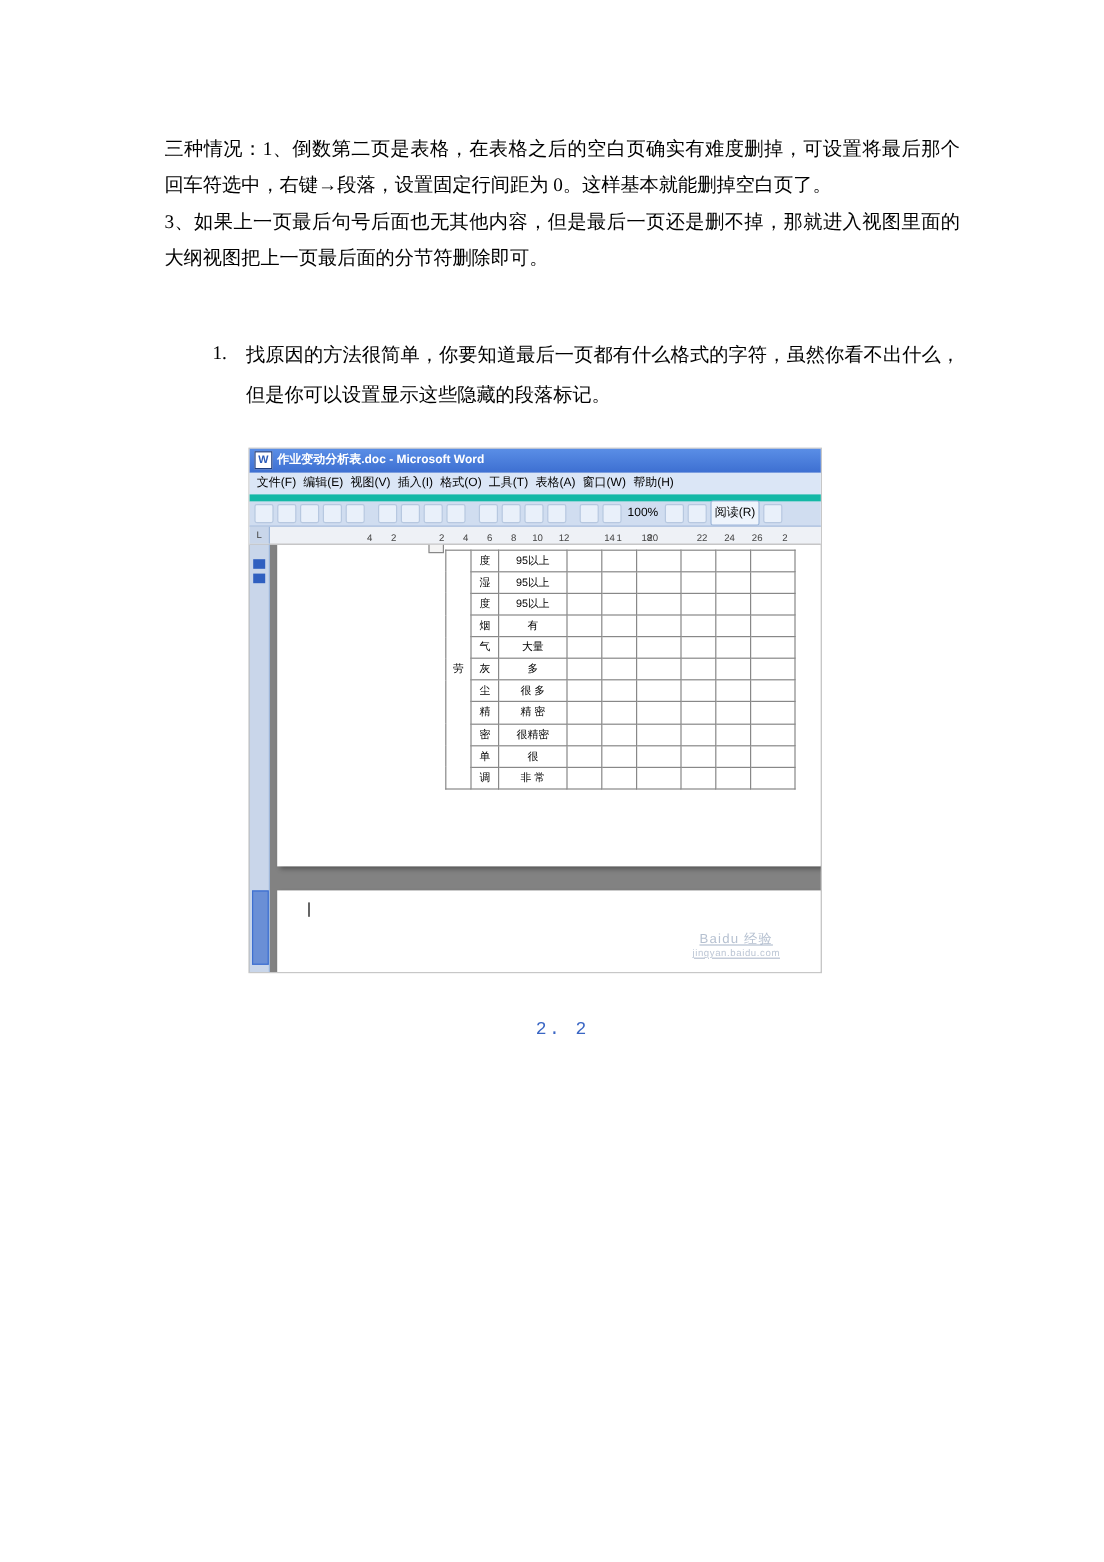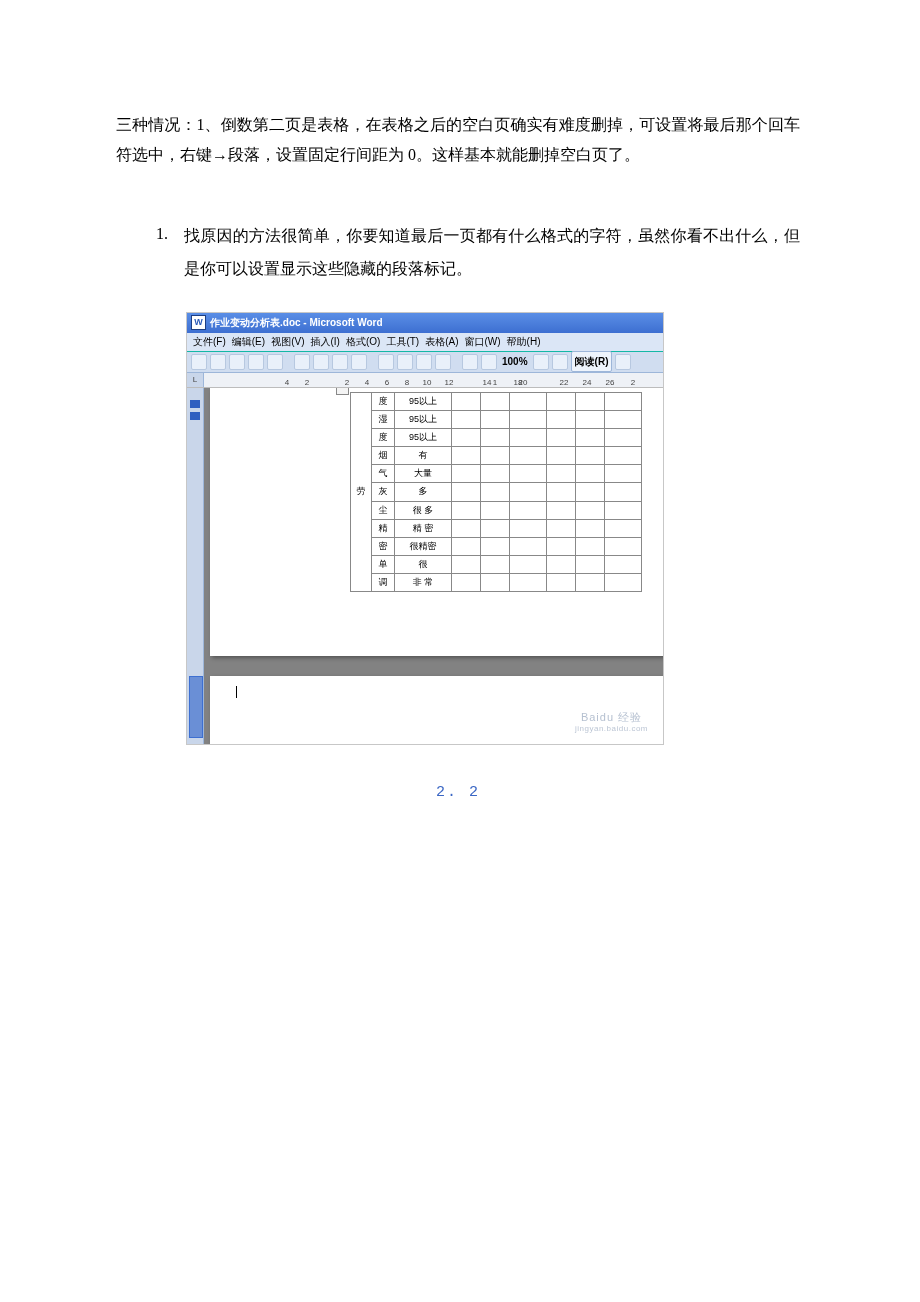--- a/index.html
+++ b/index.html
@@ -7,20 +7,21 @@
       padding: 0;
       background: #fff;
       font-family: "SimSun", "宋体", serif;
       width: 920px;
     }
     .page {
       padding: 110px 120px 60px 116px;
       font-size: 16px;
       color: #000;
       line-height: 1.9;
+      margin-left: 21px;
     }
     .lead p {
       margin: 0;
       text-align: justify;
     }
     .ol-item-row {
       display: flex;
       margin-top: 48px;
       padding-left: 40px;
     }
@@ -64,32 +65,31 @@
       margin-right: 4px;
       border: 1px solid #1d3e82;
     }
     .menubar {
       display: flex;
       gap: 6px;
       height: 18px;
       align-items: center;
       padding: 0 6px;
       background: #dbe6f6;
-      border-bottom: 1px solid #14b8a6;
+      border-bottom: 6px solid #14b8a6;
       font-size: 10px;
     }
     .toolbar {
       display: flex;
       gap: 3px;
       height: 20px;
       align-items: center;
       padding: 0 4px;
       background: #d0ddf0;
       border-bottom: 1px solid #9db6d9;
-      font-weight: bold;
     }
     .tbtn {
       width: 14px;
       height: 14px;
       border: 1px solid #b7c8e0;
       background: #e9f0fa;
       border-radius: 2px;
     }
     .tbtn.gap { background: transparent; border-color: transparent; width: 3px; }
     .zoom {
@@ -146,27 +146,28 @@
     }
     .sheet {
       position: absolute;
       background: #fff;
       box-shadow: 2px 2px 4px rgba(0,0,0,.35);
     }
     .sheet1 { left: 6px; top: 0; width: 455px; height: 268px; }
     .sheet2 { left: 6px; top: 288px; width: 455px; height: 68px; }
     .wm {
       position: absolute;
-      right: 17px;
+      right: 36px;
       bottom: 10px;
       font-size: 11px;
       color: rgba(120,140,170,.55);
       text-align: center;
       line-height: 1.2;
       letter-spacing: 1px;
+      text-decoration: underline;
     }
     .wm .sub { font-size: 8px; color: rgba(120,140,170,.5); letter-spacing: .5px;}
     .cursor-mark {
       position: absolute;
       left: 26px; top: 10px;
       width: 0; height: 12px;
       border-left: 1px solid #000;
     }
     
     .minitable {
@@ -211,20 +212,21 @@
       text-align: justify;
     }
     .after-text .first { text-indent: 2em; display:block; }
   </style>
 </head>
 <body>
 
 <div class="page">
   <div class="lead">
     <p>三种情况：1、倒数第二页是表格，在表格之后的空白页确实有难度删掉，可设置将最后那个回车符选中，右键→段落，设置固定行间距为 0。这样基本就能删掉空白页了。</p>
+    <p>3、如果上一页最后句号后面也无其他内容，但是最后一页还是删不掉，那就进入视图里面的大纲视图把上一页最后面的分节符删除即可。</p>
   </div>
 
   <div class="ol-item-row">
     <div class="ol-num">1.</div>
     <div class="ol-text">找原因的方法很简单，你要知道最后一页都有什么格式的字符，虽然你看不出什么，但是你可以设置显示这些隐藏的段落标记。</div>
   </div>
 
   <div class="word-wrap">
     <div class="titlebar">
       <span class="word-icon">W</span>

